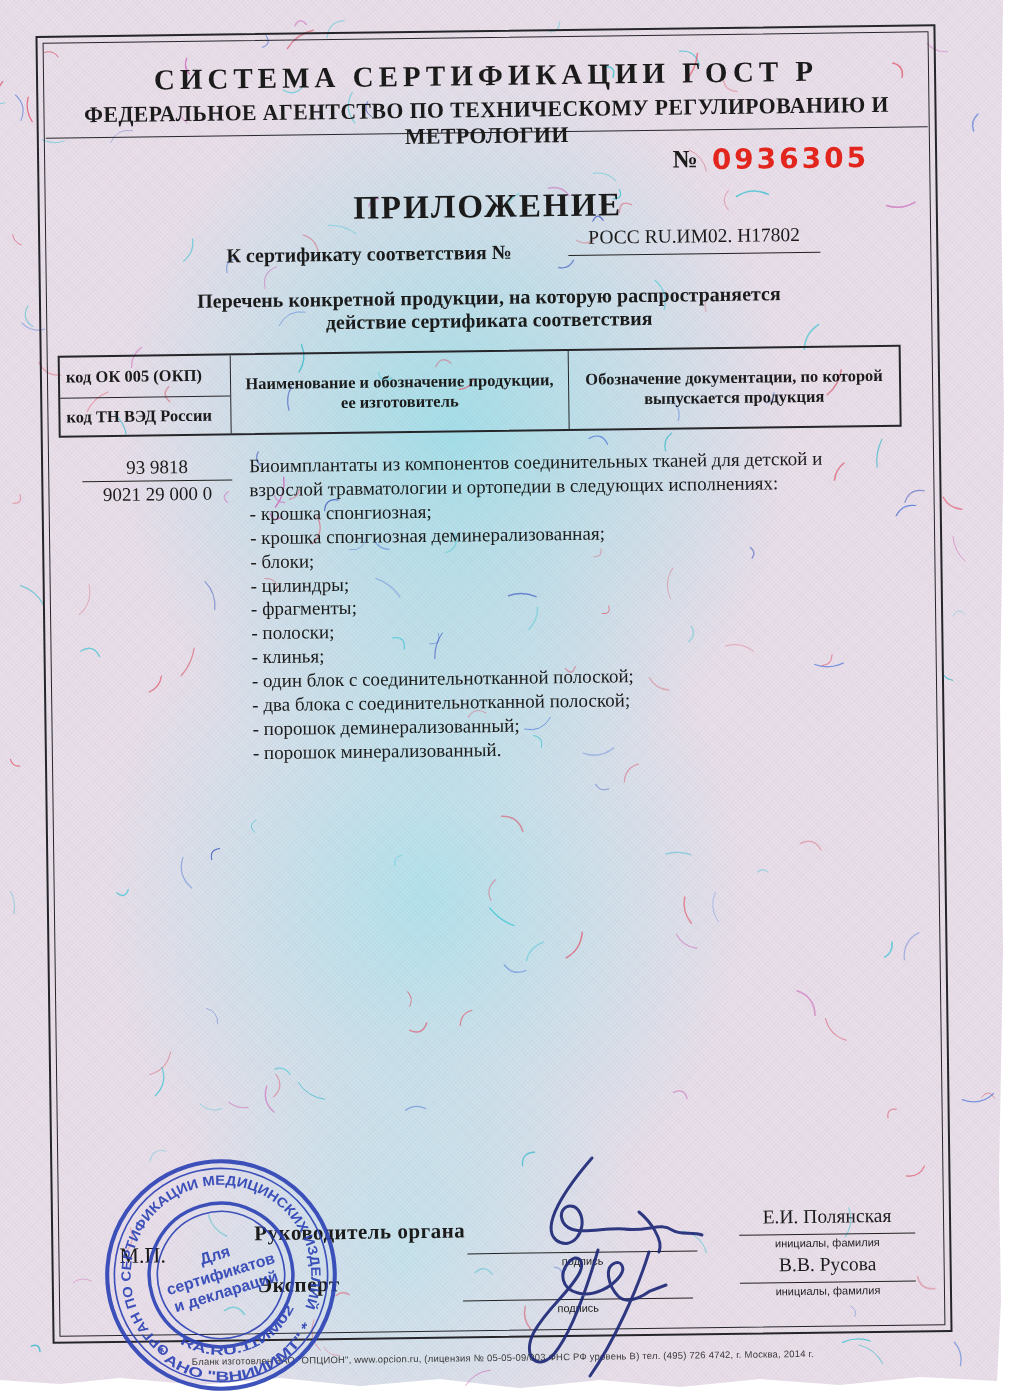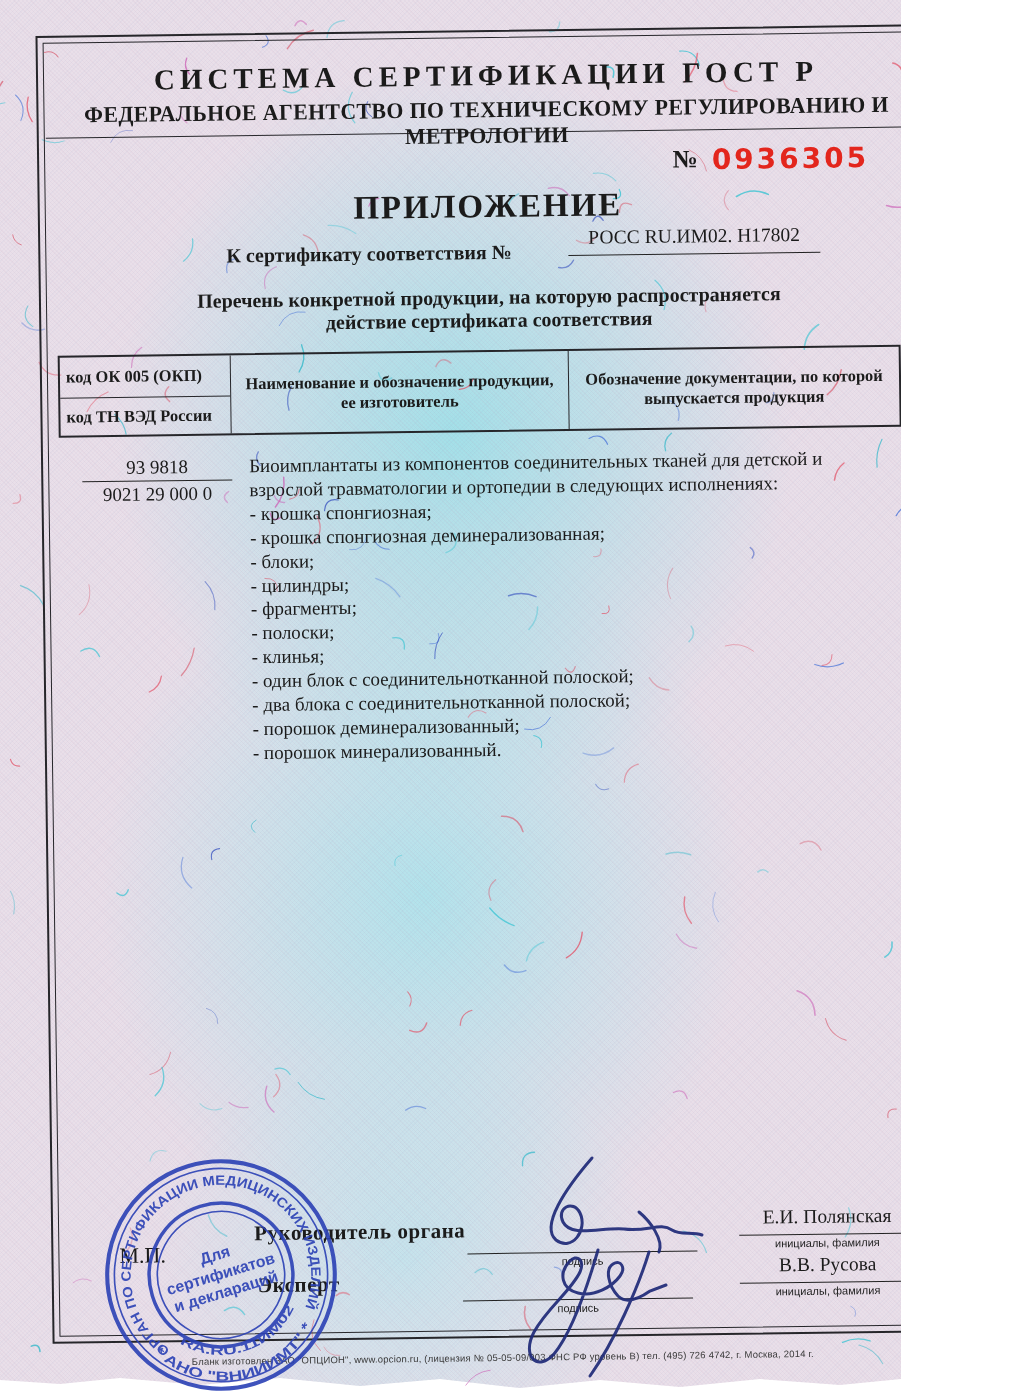--- a/index.html
+++ b/index.html
@@ -1,17 +1,17 @@
 <!DOCTYPE html>
 <html><head>
 <meta charset="utf-8">
 <style>
   html,body { margin:0; padding:0; background:#ffffff; }
   .stage {
-    position:relative; width:901px; height:1400px; overflow:hidden;
+    position:relative; width:1009px; height:1400px; overflow:hidden;
     background:#ffffff;
     font-family:"Liberation Serif", serif;
     color:#1b1b1b;
   }
   
   .paper {
     position:absolute; left:0; top:0; width:1009px; height:1400px;
     background:
       radial-gradient(ellipse 470px 520px at 45% 31%, rgba(151,224,232,0.85), rgba(151,224,232,0) 72%),
       radial-gradient(ellipse 430px 500px at 42% 64%, rgba(160,228,236,0.75), rgba(160,228,236,0) 75%),

